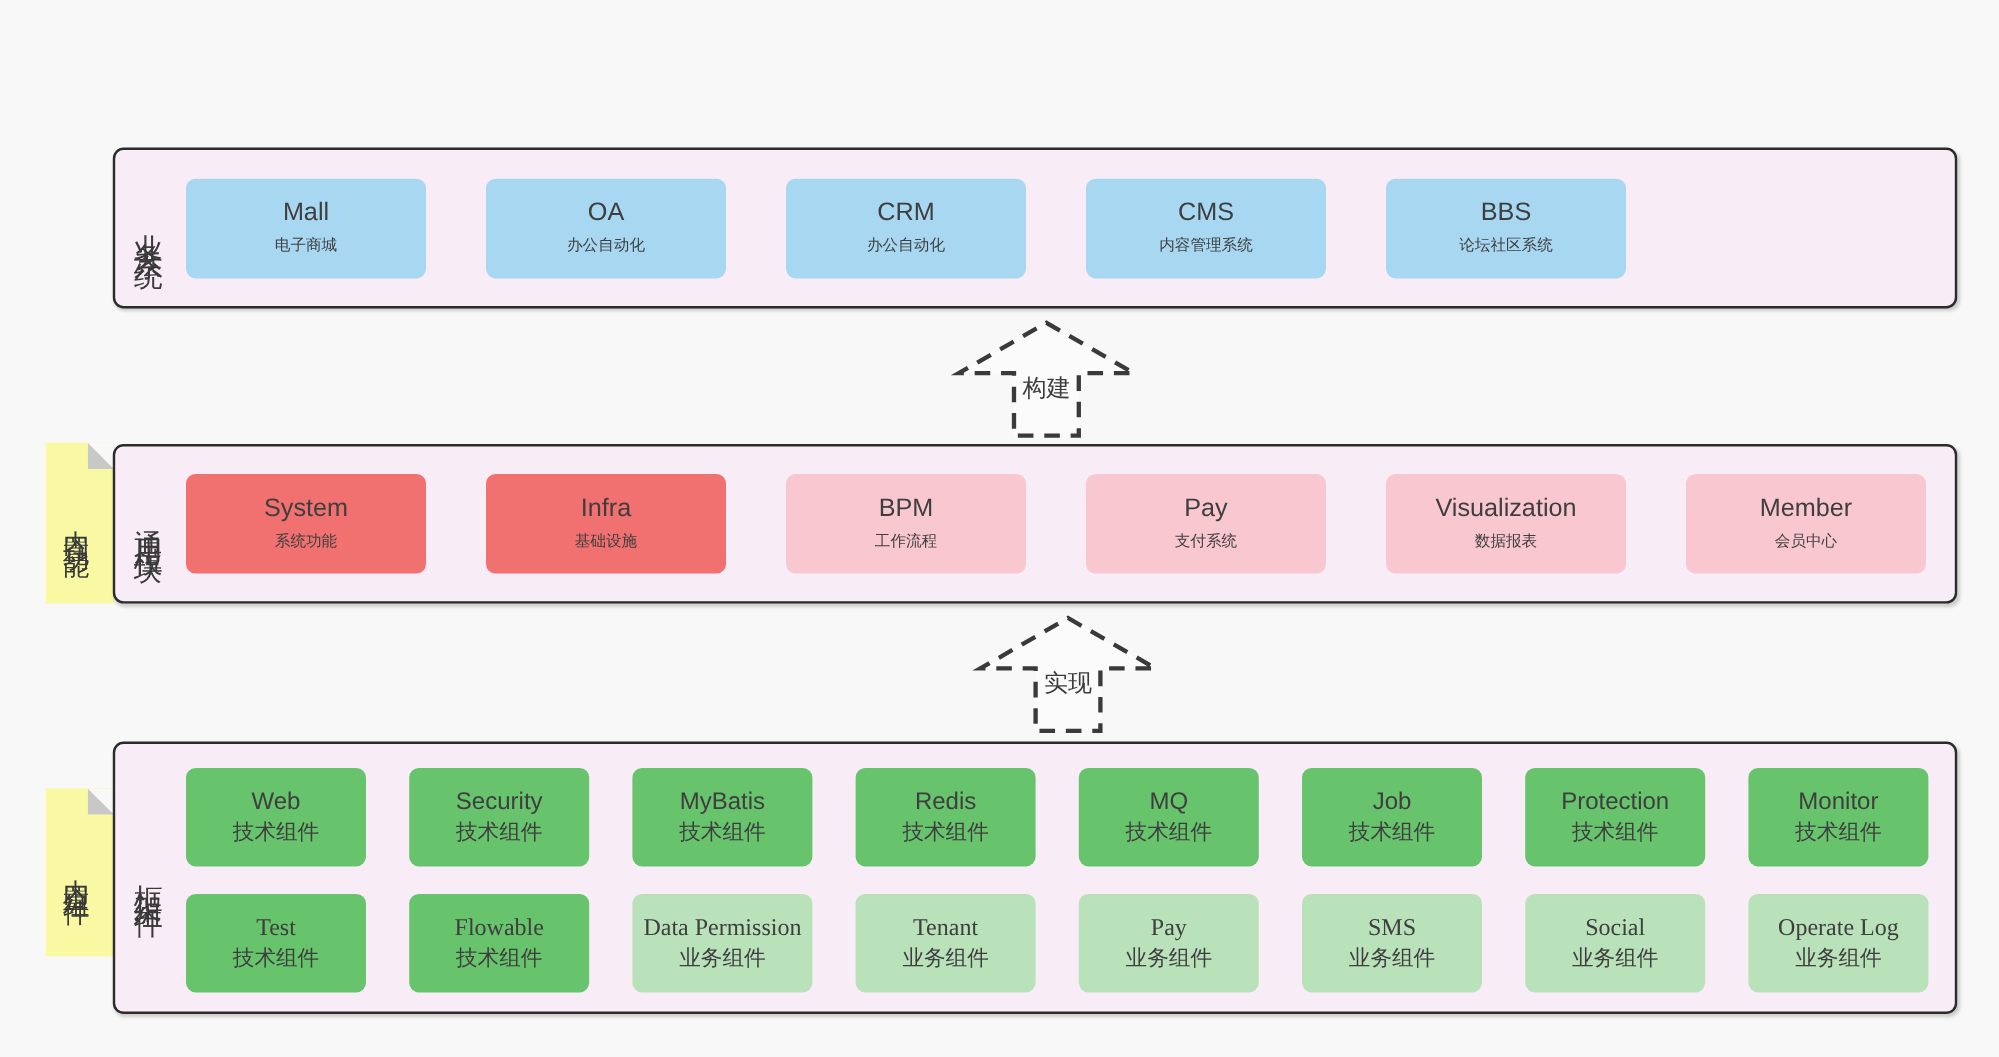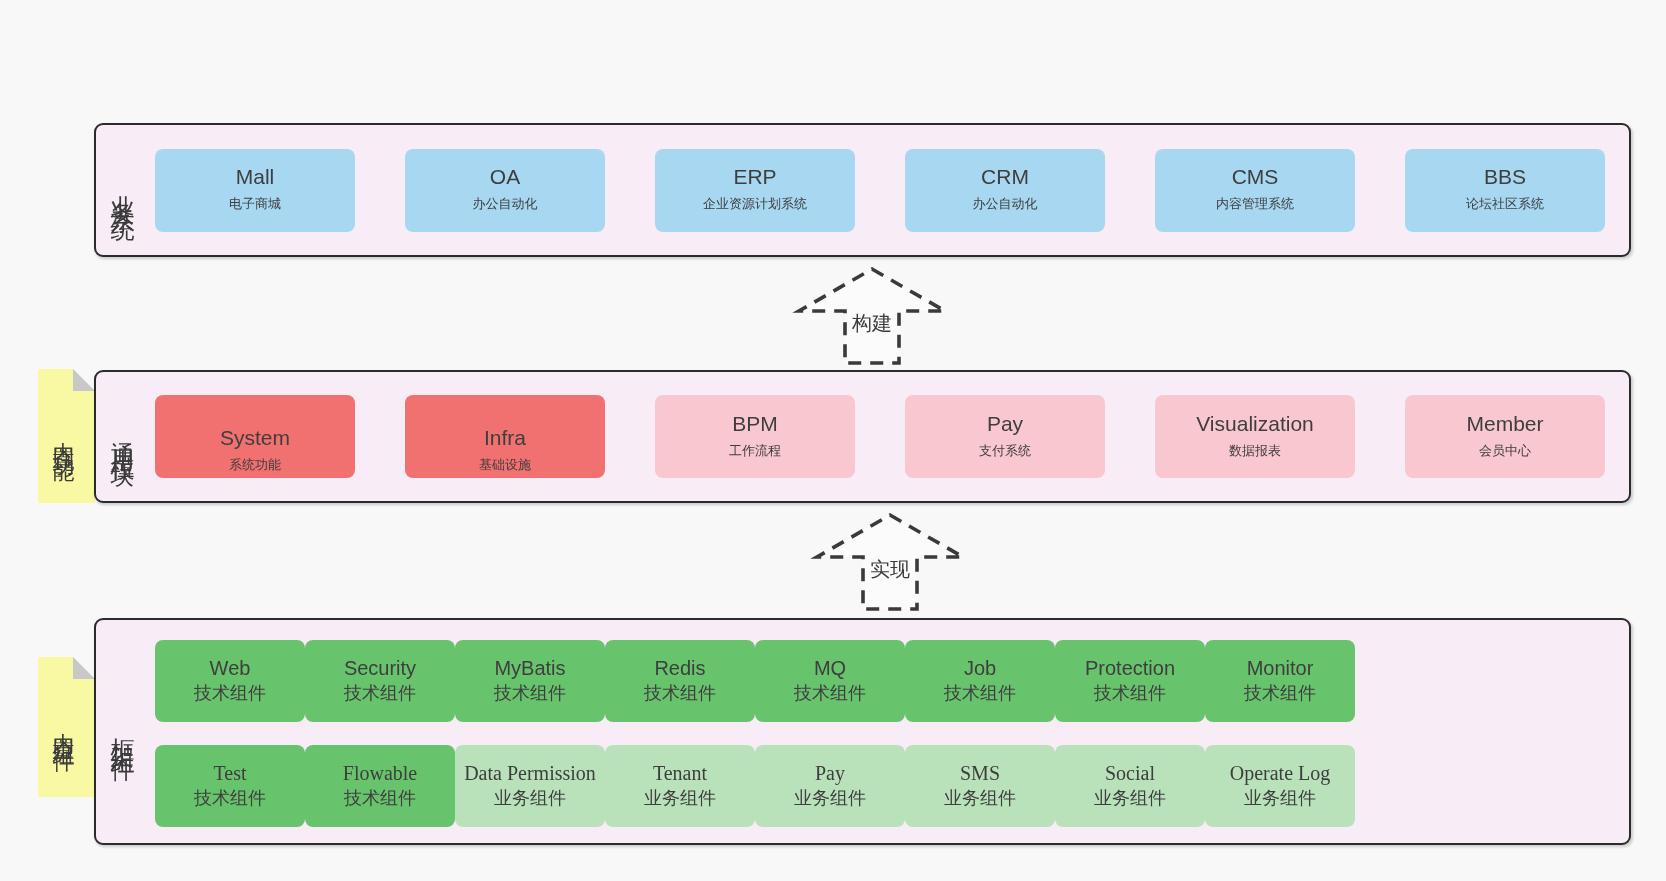--- a/index.html
+++ b/index.html
@@ -36,26 +36,26 @@
     display:flex;align-items:center;gap:50px;
   }
   .box{
     width:200px;height:83px;border-radius:8px;
     display:flex;flex-direction:column;align-items:center;justify-content:center;
     text-align:center;color:#3e3e3e;
   }
   .box .t{font-size:21px;line-height:27px;}
   .box .s{font-size:13px;line-height:27px;}
   .blue{background:#a7d7f1;}
-  .red{background:#f17070;justify-content:flex-end;}
+  .red{background:#f17070;}
   .pink{background:#f9c7cf;}
   .green{background:#68c36d;}
   .lgreen{background:#b9e2ba;}
   .boxrow-sm{
-    position:absolute;left:59px;display:flex;
+    position:absolute;left:59px;display:flex;gap:36px;
   }
   .boxrow-sm.r1{top:20px;}
   .boxrow-sm.r2{top:125px;font-family:Liberation Serif, serif;}
   .boxrow-sm .box{width:150px;height:82px;}
   .boxrow-sm .box .t{font-size:20px;line-height:25px;padding:0 4px;}
   .boxrow-sm .box .s{font-size:18px;line-height:25px;}
   .note{
     position:absolute;left:38px;width:57px;
     background:#f9f9a3;z-index:0;
     display:flex;align-items:center;justify-content:center;
@@ -104,24 +104,20 @@
   <div class="boxrow">
     <div class="box blue">
       <div class="t">Mall</div>
       <div class="s">电子商城</div>
     </div>
     <div class="box blue">
       <div class="t">OA</div>
       <div class="s">办公自动化</div>
     </div>
     <div class="box blue">
-      <div class="t">ERP</div>
-      <div class="s">企业资源计划系统</div>
-    </div>
-    <div class="box blue">
       <div class="t">CRM</div>
       <div class="s">办公自动化</div>
     </div>
     <div class="box blue">
       <div class="t">CMS</div>
       <div class="s">内容管理系统</div>
     </div>
     <div class="box blue">
       <div class="t">BBS</div>
       <div class="s">论坛社区系统</div>

